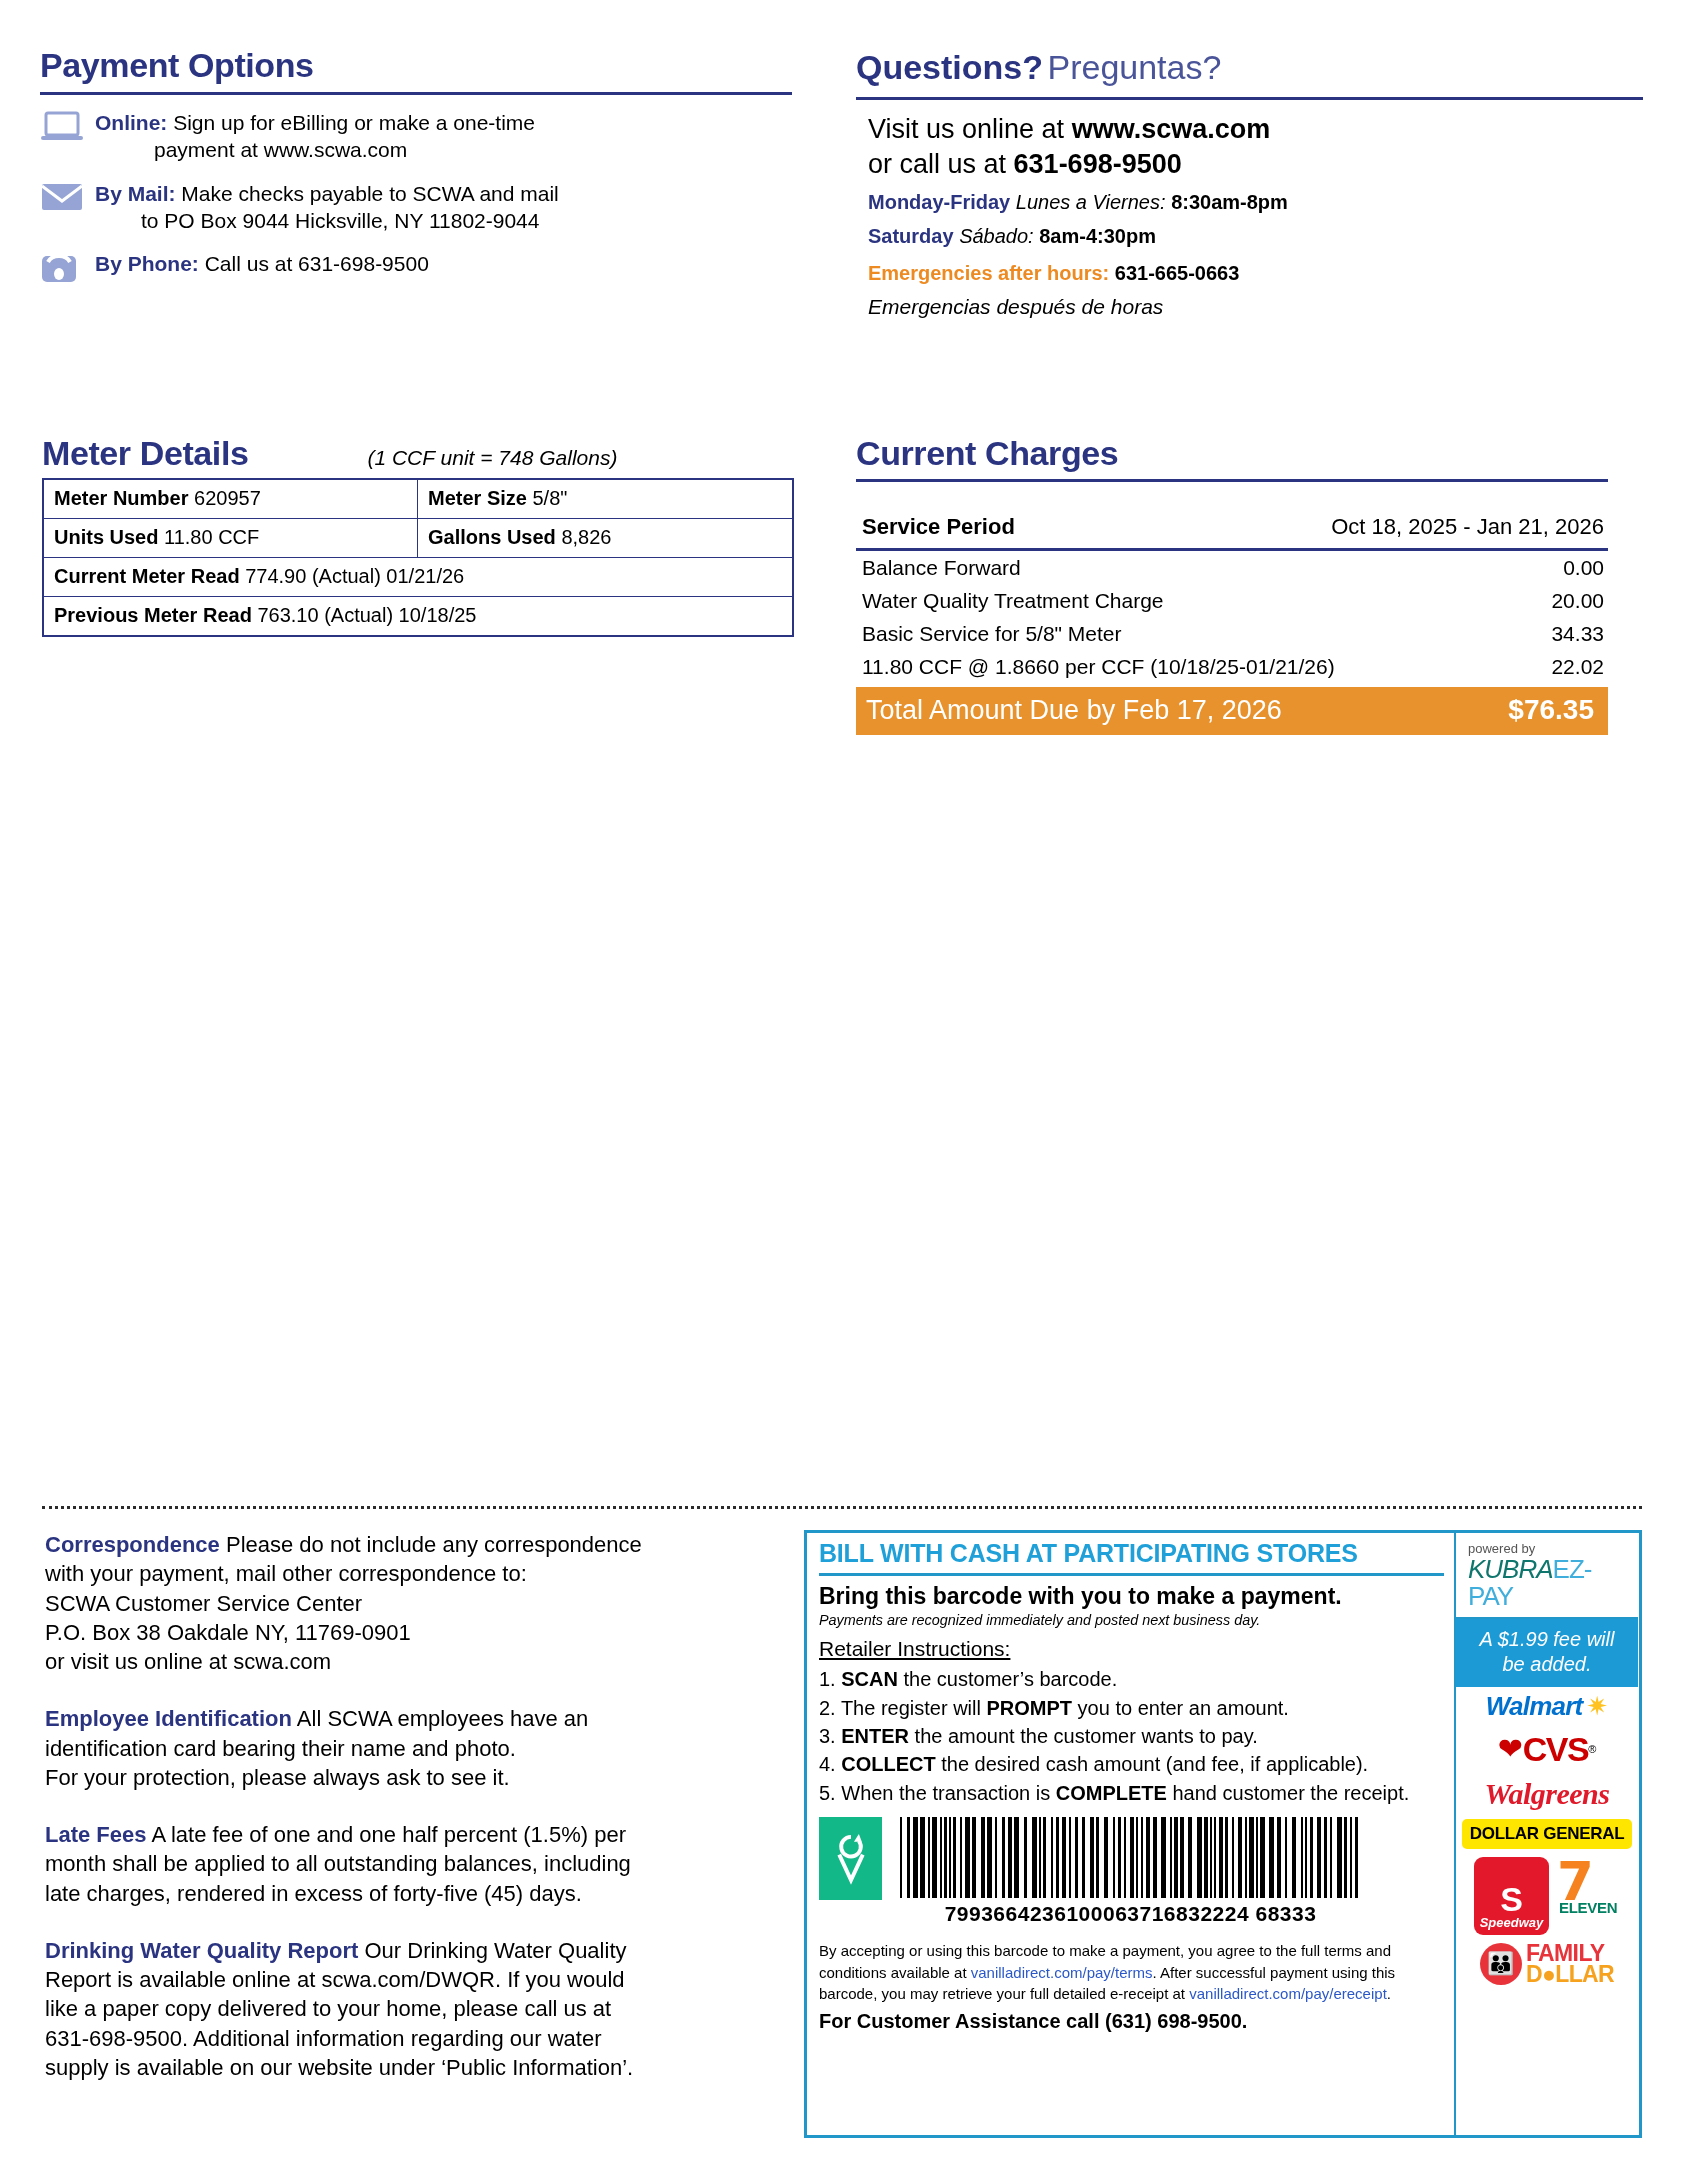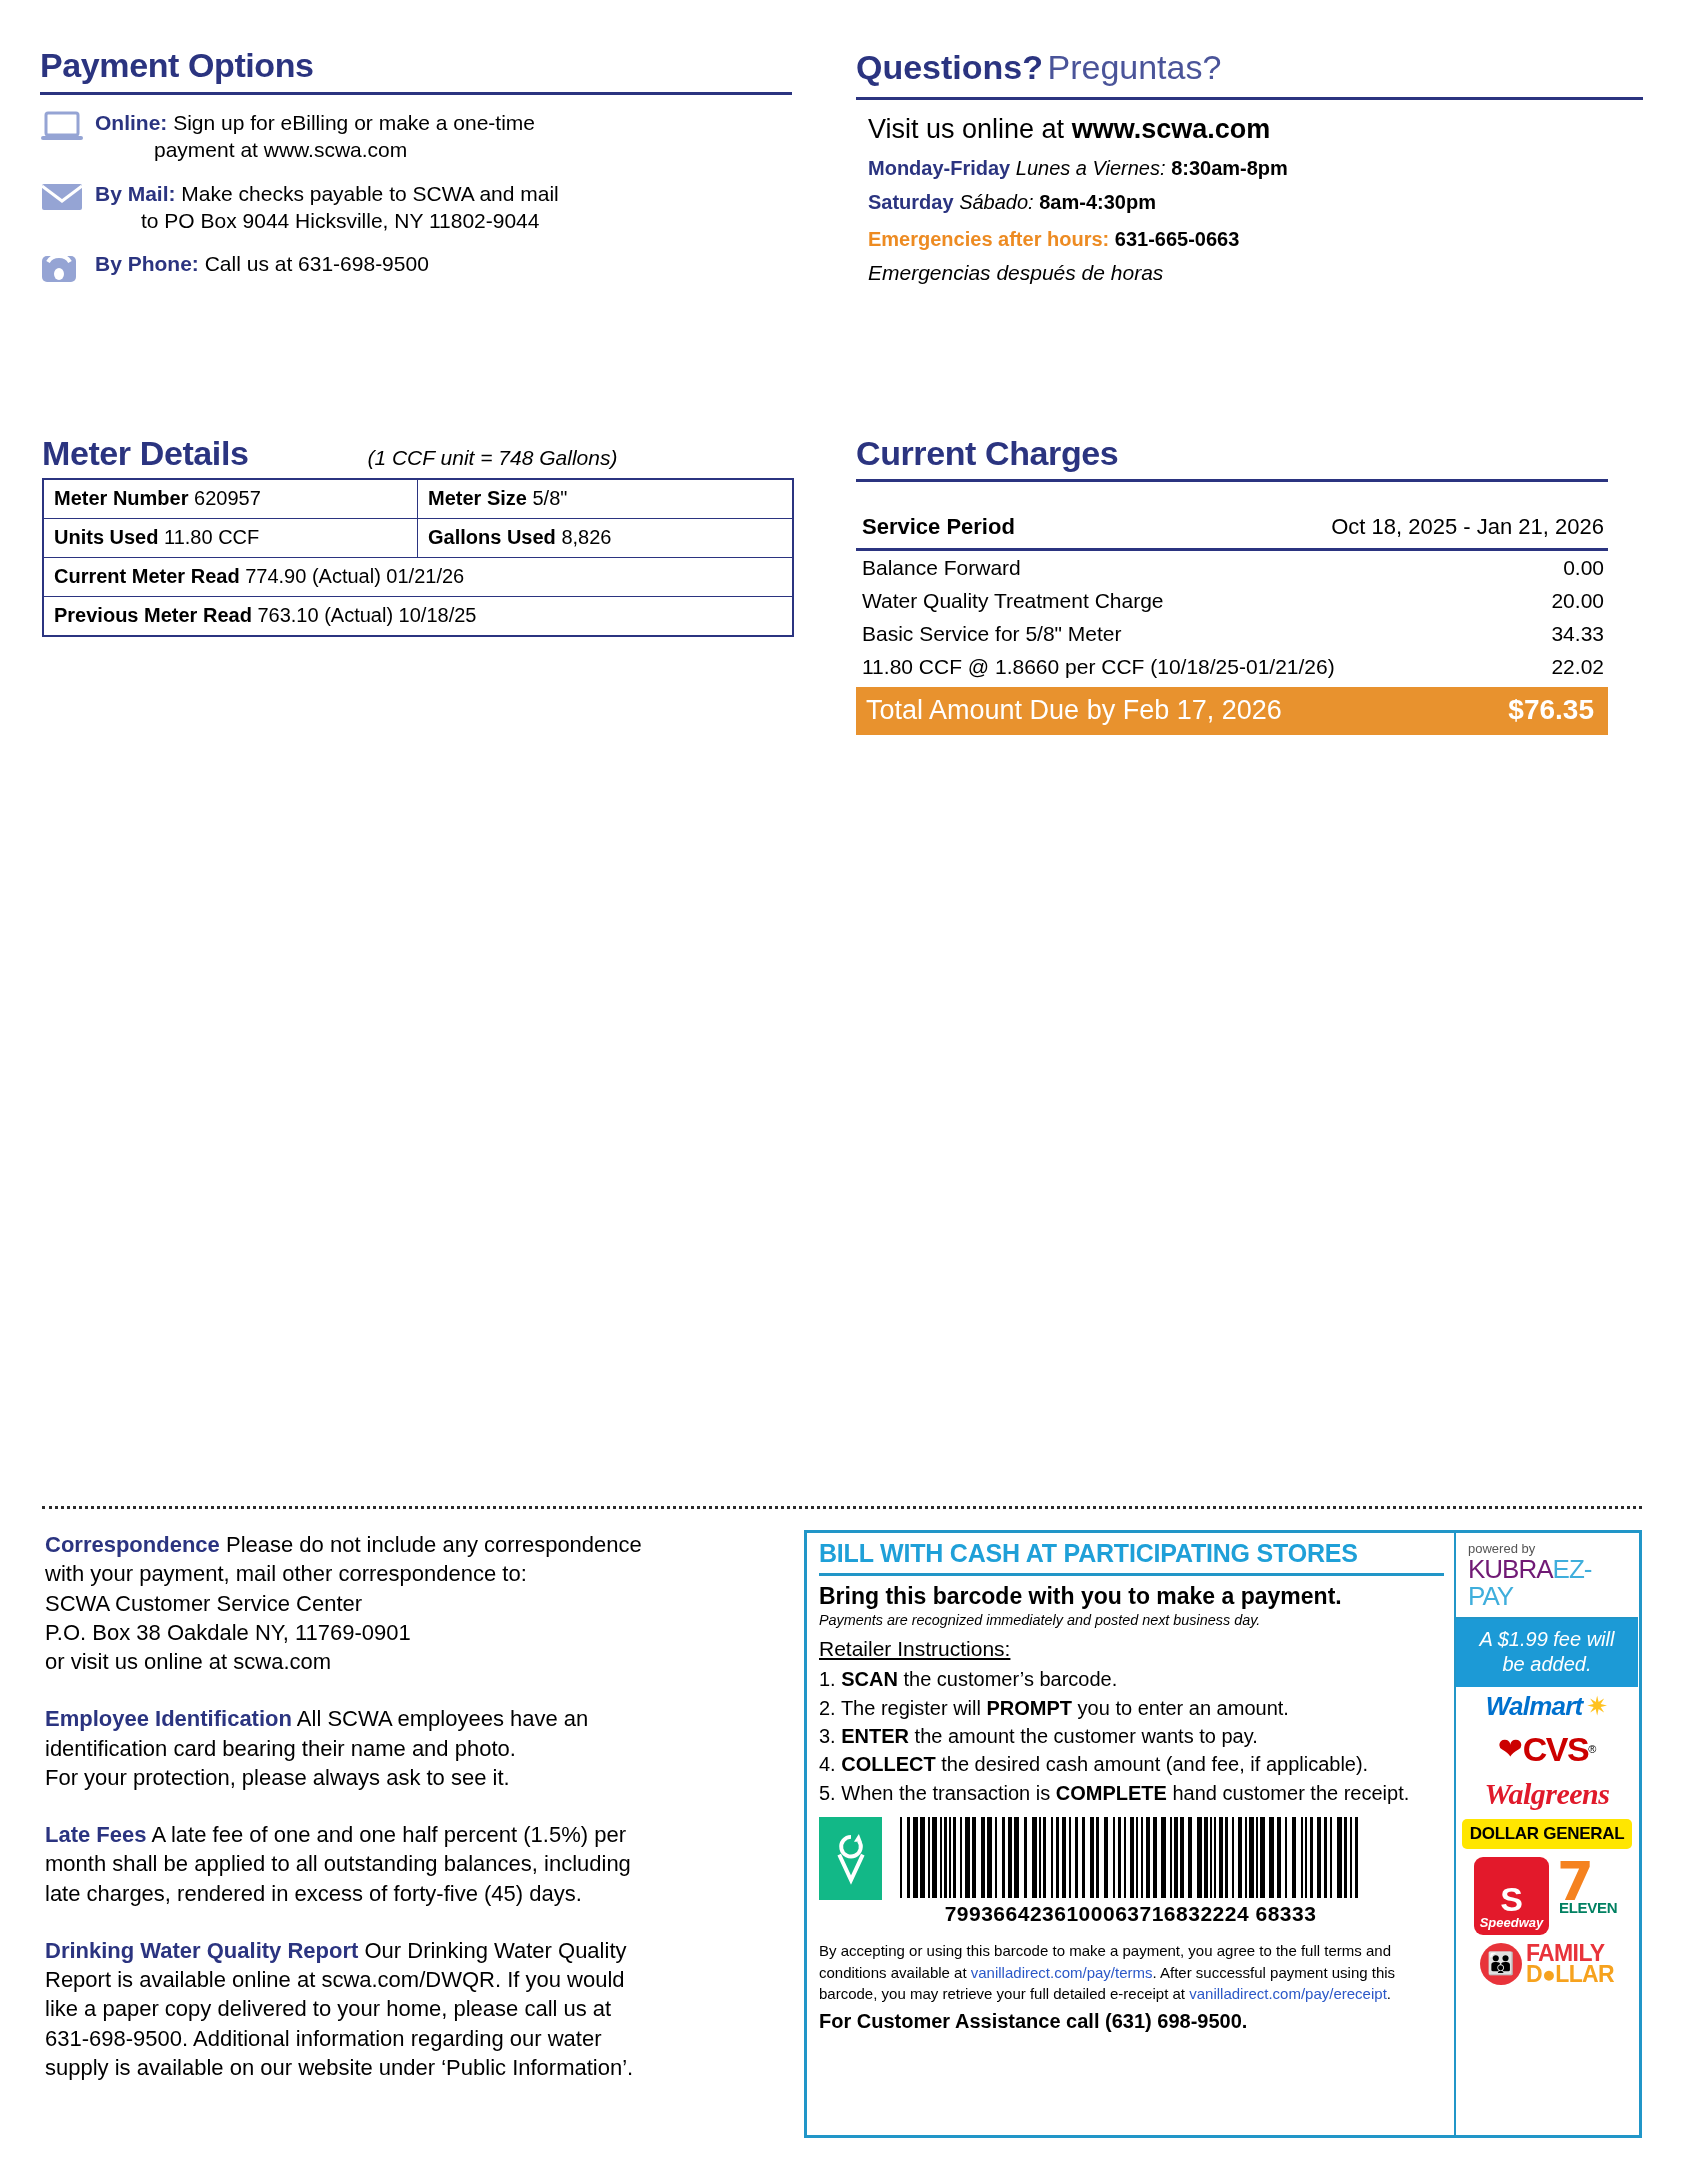--- a/index.html
+++ b/index.html
@@ -161,21 +161,21 @@
   .bp-terms a { color: #2B58C8; text-decoration: none; }
   .bp-assist { font-size: 20px; font-weight: bold; margin-top: 6px; }
 
   
   .bp-powered {
     padding: 8px 8px 6px 12px;
     border-bottom: 2px solid #2196C8;
   }
   .bp-powered-label { font-size: 13px; color: #555; }
   .bp-kubra { font-size: 26px; letter-spacing: -1px; line-height: 1.05; }
-  .bp-kubra .k1 { color: #701a75; }
+  .bp-kubra .k1 { color: #0f766e; font-style: italic; }
   .bp-kubra .k2 { color: #3FAEDC; }
   .bp-fee {
     background: #1C9AD6; color: #fff; font-style: italic;
     font-size: 20px; text-align: center; padding: 8px 4px 10px 4px;
     line-height: 1.25;
   }
   .bp-logos { flex: 1; display: flex; flex-direction: column; }
   .logo-cell { display: flex; align-items: center; justify-content: center; padding: 4px 2px; }
 
   .lg-walmart { font-weight: bold; font-size: 26px; color: #0071CE; letter-spacing: -0.8px; font-style: italic; }
@@ -276,20 +276,24 @@
     <div>
       <span class="q-head-en">Questions?</span>
       <span class="q-head-es">Preguntas?</span>
     </div>
     <div class="rule"></div>
 
     <div class="q-body">
       <div class="q-line1">
         <span>Visit us online at</span>
         <span class="q-strong">www.scwa.com</span>
+      </div>
+      <div class="q-line2">
+        <span>or call us at</span>
+        <span class="q-strong">631-698-9500</span>
       </div>
 
       <div class="q-hours">
         <span class="q-day">Monday-Friday</span>
         <span class="q-es">Lunes a Viernes:</span>
         <span class="q-time">8:30am-8pm</span>
       </div>
       <div class="q-hours">
         <span class="q-day">Saturday</span>
         <span class="q-es">Sábado:</span>

